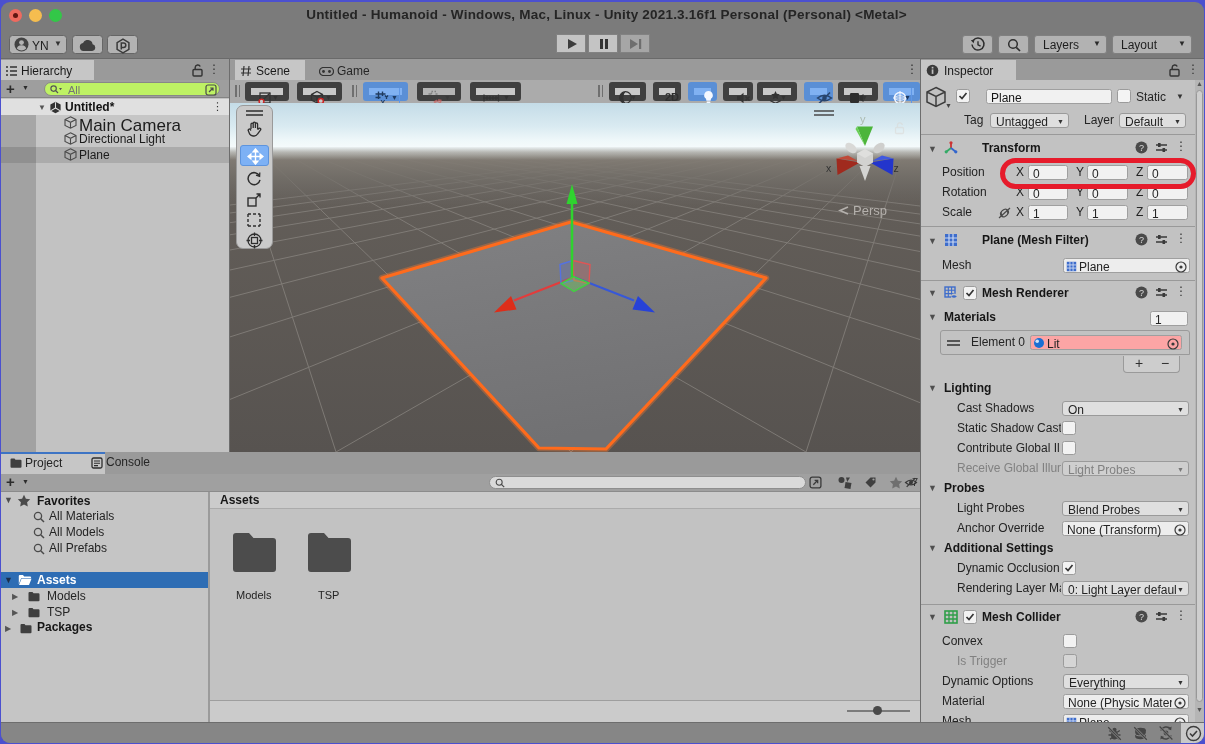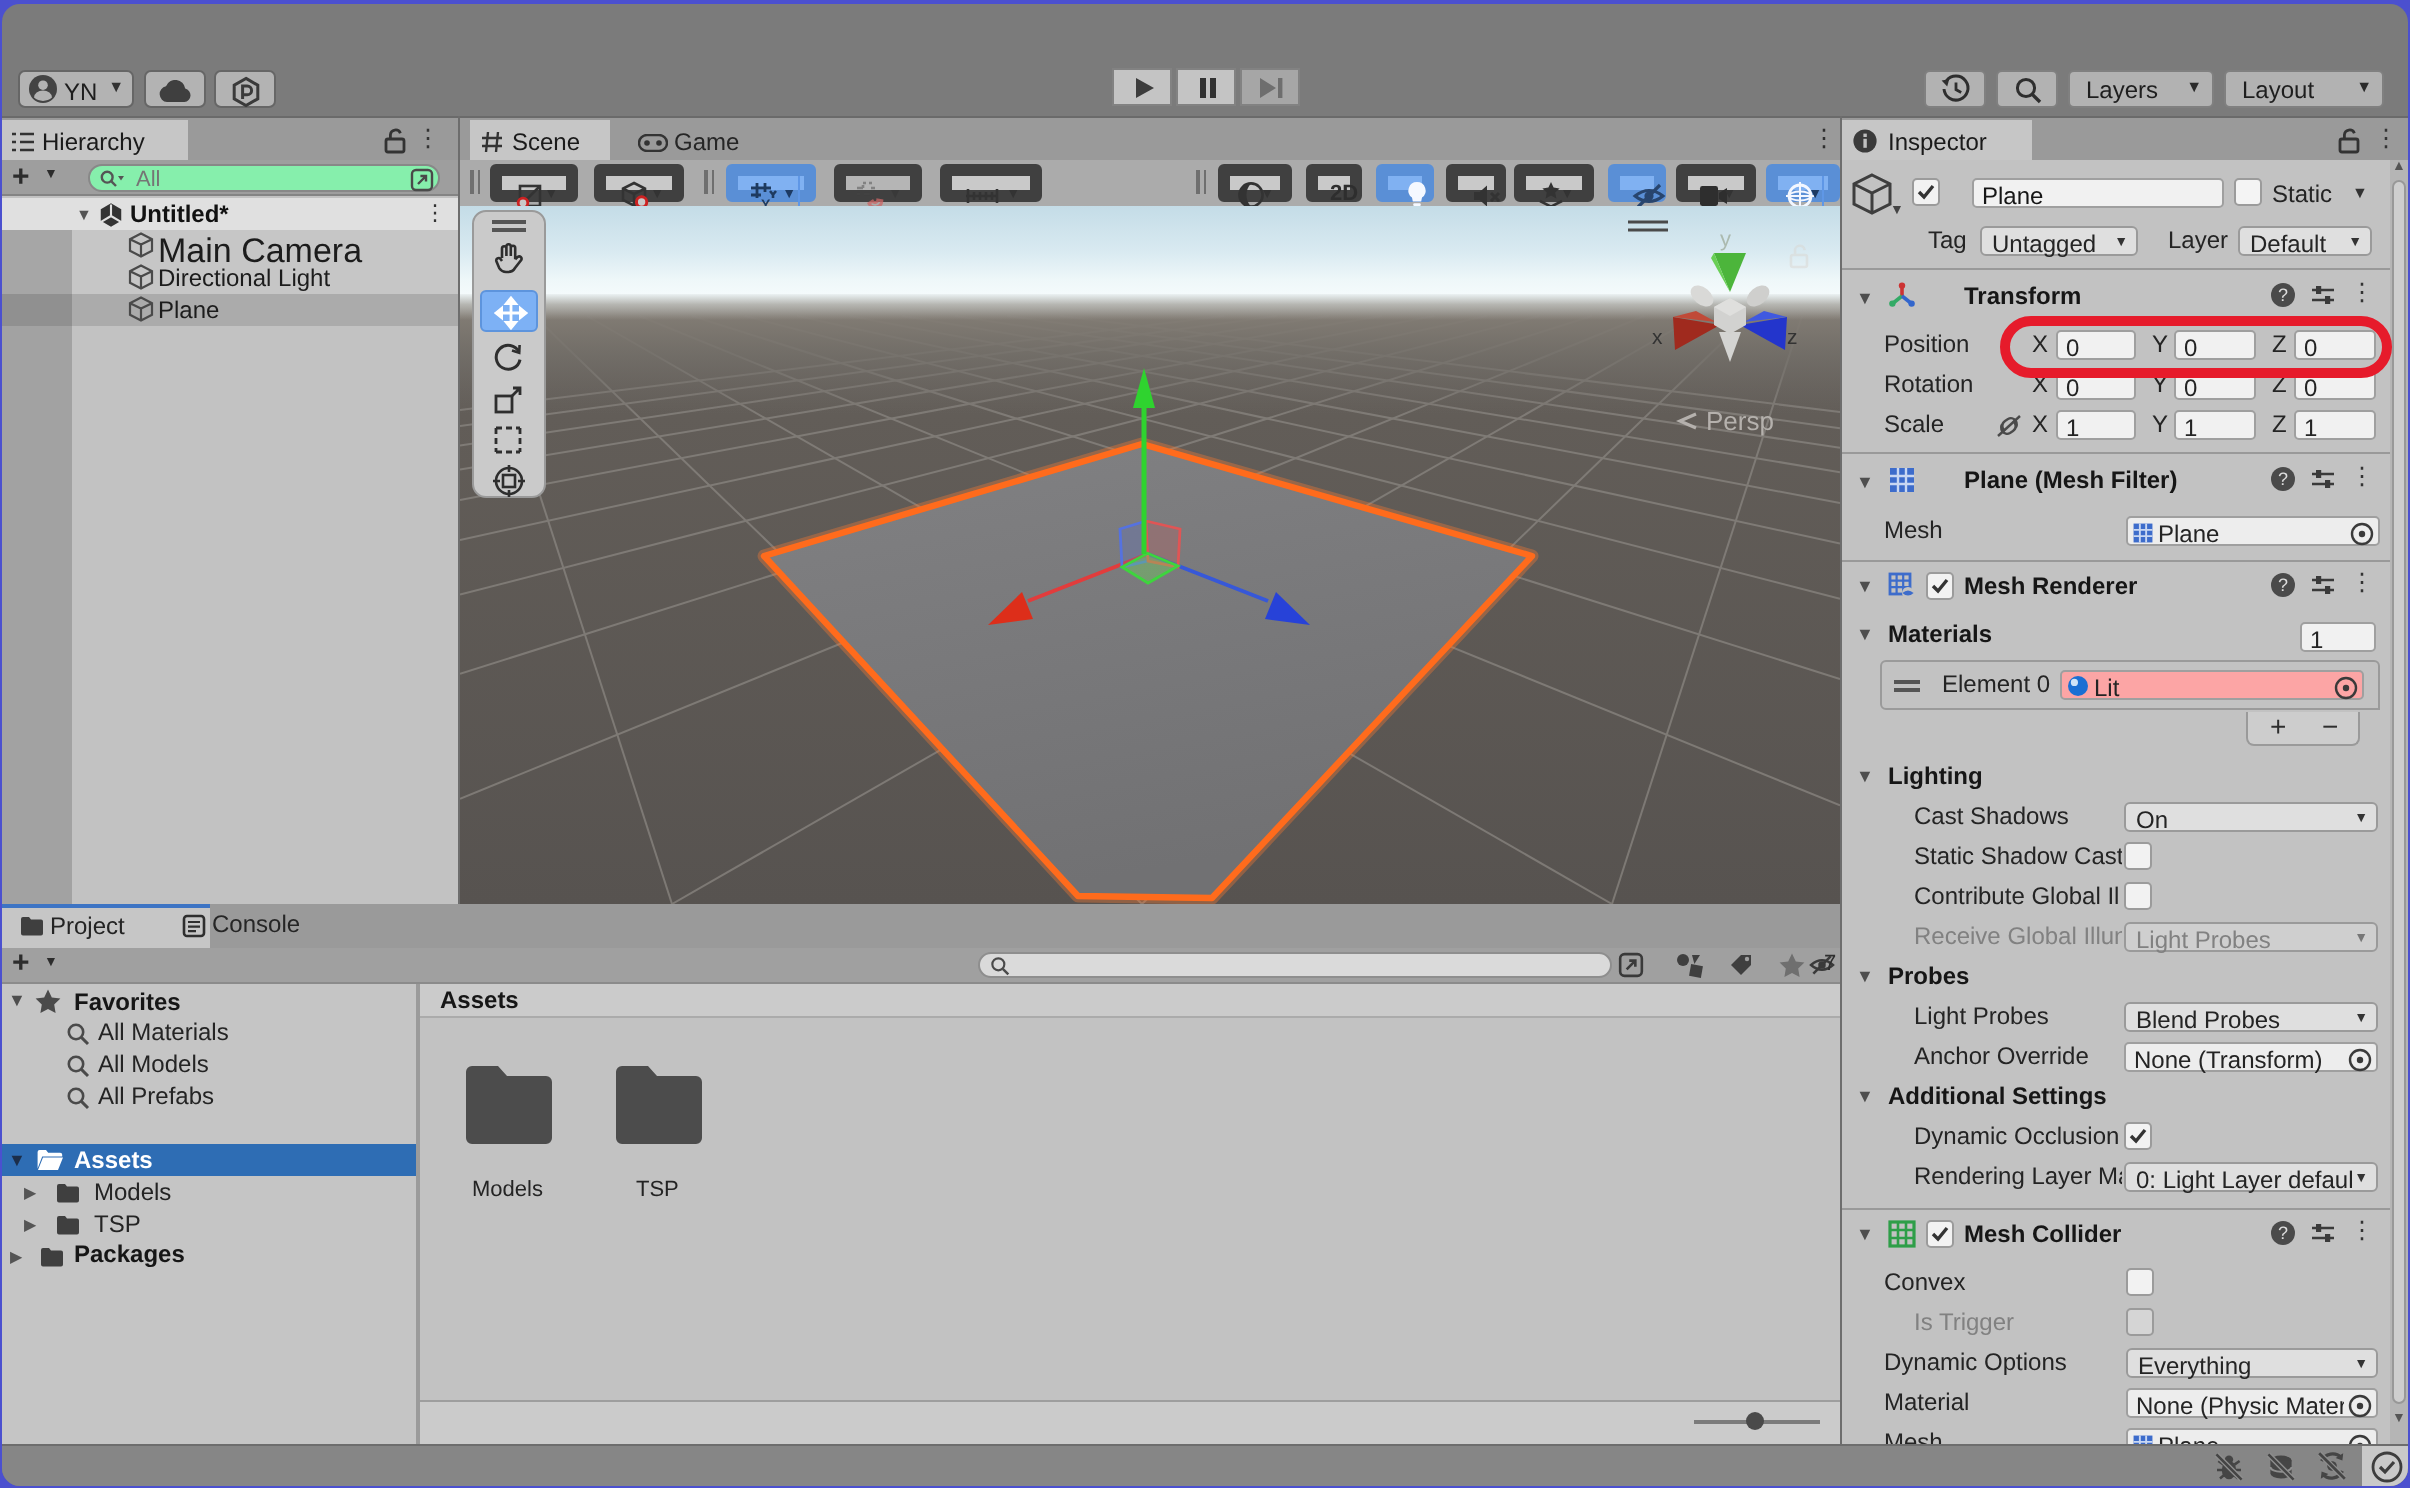--- a/index.html
+++ b/index.html
@@ -51,20 +51,28 @@
     <g id="folder">
       <path d="M0.8 2.6 a1 1 0 0 1 1 -1 h3.4 l1.2 1.5 h5.8 a1 1 0 0 1 1 1 v6.3 a1 1 0 0 1 -1 1 h-10.4 a1 1 0 0 1 -1 -1 z" fill="#3f3f3f"></path>
     </g>
     <g id="magn">
       <circle cx="5" cy="5" r="3.6" fill="none" stroke="#4a4a4a" stroke-width="1.3"></circle>
       <path d="M7.7 7.7 L11 11" stroke="#4a4a4a" stroke-width="1.5"></path>
     </g>
   </defs>
 </svg>
 <div id="win">
+  <div id="titlebar" class="abs">
+    <div class="tl" style="left:8px; background:#ee6a5f;">
+        <div style="position:absolute;left:4px;top:4px;width:5px;height:5px;border-radius:50%;background:#611611;"></div>
+      </div>
+    <div class="tl" style="left:28px; background:#f5bd4f;"></div>
+    <div class="tl" style="left:48px; background:#33c748;"></div>
+    <div id="title">Untitled - Humanoid - Windows, Mac, Linux - Unity 2021.3.16f1 Personal (Personal) &lt;Metal&gt;</div>
+  </div>
   <div id="toolbar" class="abs">
 
     <div class="tbtn" style="left:8px; width:58px;padding-left:28px;">
       <svg width="15" height="15" viewBox="0 0 15 15" style="position:absolute;left:4px;top:1px;">
         <circle cx="7.5" cy="7.5" r="7" fill="#434343"></circle>
         <circle cx="7.5" cy="5.6" r="2.4" fill="#b3b3b3"></circle>
         <path d="M3 11.8 a4.5 3.6 0 0 1 9 0 a7 7 0 0 1 -9 0 z" fill="#b3b3b3"></path>
       </svg>
       <span style="position:absolute;left:22px;top:3px;">YN</span>
       <span style="position:absolute;right:4px;top:3px;font-size:8px;color:#333;">▼</span>
@@ -162,21 +170,21 @@
     <svg width="11" height="13" viewBox="0 0 11 13" style="position:absolute;left:1168px;top:5px;">
       <rect x="1" y="5.5" width="9" height="6.5" rx="1" fill="none" stroke="#333" stroke-width="1.4"></rect>
       <path d="M3.2 5.5 V3.4 A2.6 2.6 0 0 1 8.2 2.6" fill="none" stroke="#333" stroke-width="1.4"></path>
     </svg>
     <div style="position:absolute;left:1186px;top:3px;font-size:12px;color:#333;">⋮</div>
   </div>
   <div id="hier" class="abs">
     <div class="abs" style="left:0;top:0;width:228px;height:18px;background:#9e9e9e;border-bottom:1px solid #848484;">
       <span style="position:absolute;left:5px;top:0px;font-size:15px;color:#2c2c2c;font-weight:bold;">+</span>
       <span style="position:absolute;left:21px;top:4px;font-size:7px;color:#2c2c2c;">▼</span>
-      <div style="position:absolute;left:43px;top:2px;width:176px;height:14px;background:#86efac;border:1px solid #888;border-radius:8px;">
+      <div style="position:absolute;left:43px;top:2px;width:176px;height:14px;background:#bef264;border:1px solid #888;border-radius:8px;">
         <svg width="12" height="10" viewBox="0 0 12 10" style="position:absolute;left:5px;top:2px;">
           <circle cx="3.6" cy="3.6" r="2.7" fill="none" stroke="#555" stroke-width="1.2"></circle>
           <path d="M5.7 5.7 L8 8" stroke="#555" stroke-width="1.2"></path>
           <path d="M9 3 l3 0 l-1.5 2.2 z" fill="#555"></path>
         </svg>
         <span style="position:absolute;left:23px;top:0.5px;font-size:11px;color:#757575;">All</span>
         <svg width="12" height="12" viewBox="0 0 12 12" style="position:absolute;right:2px;top:1px;">
           <rect x="1" y="1" width="10" height="10" rx="2" fill="none" stroke="#4a4a4a" stroke-width="1.2"></rect>
           <path d="M4 8 L8 4 M5.2 4 H8 V6.8" fill="none" stroke="#4a4a4a" stroke-width="1.2"></path>
         </svg>

